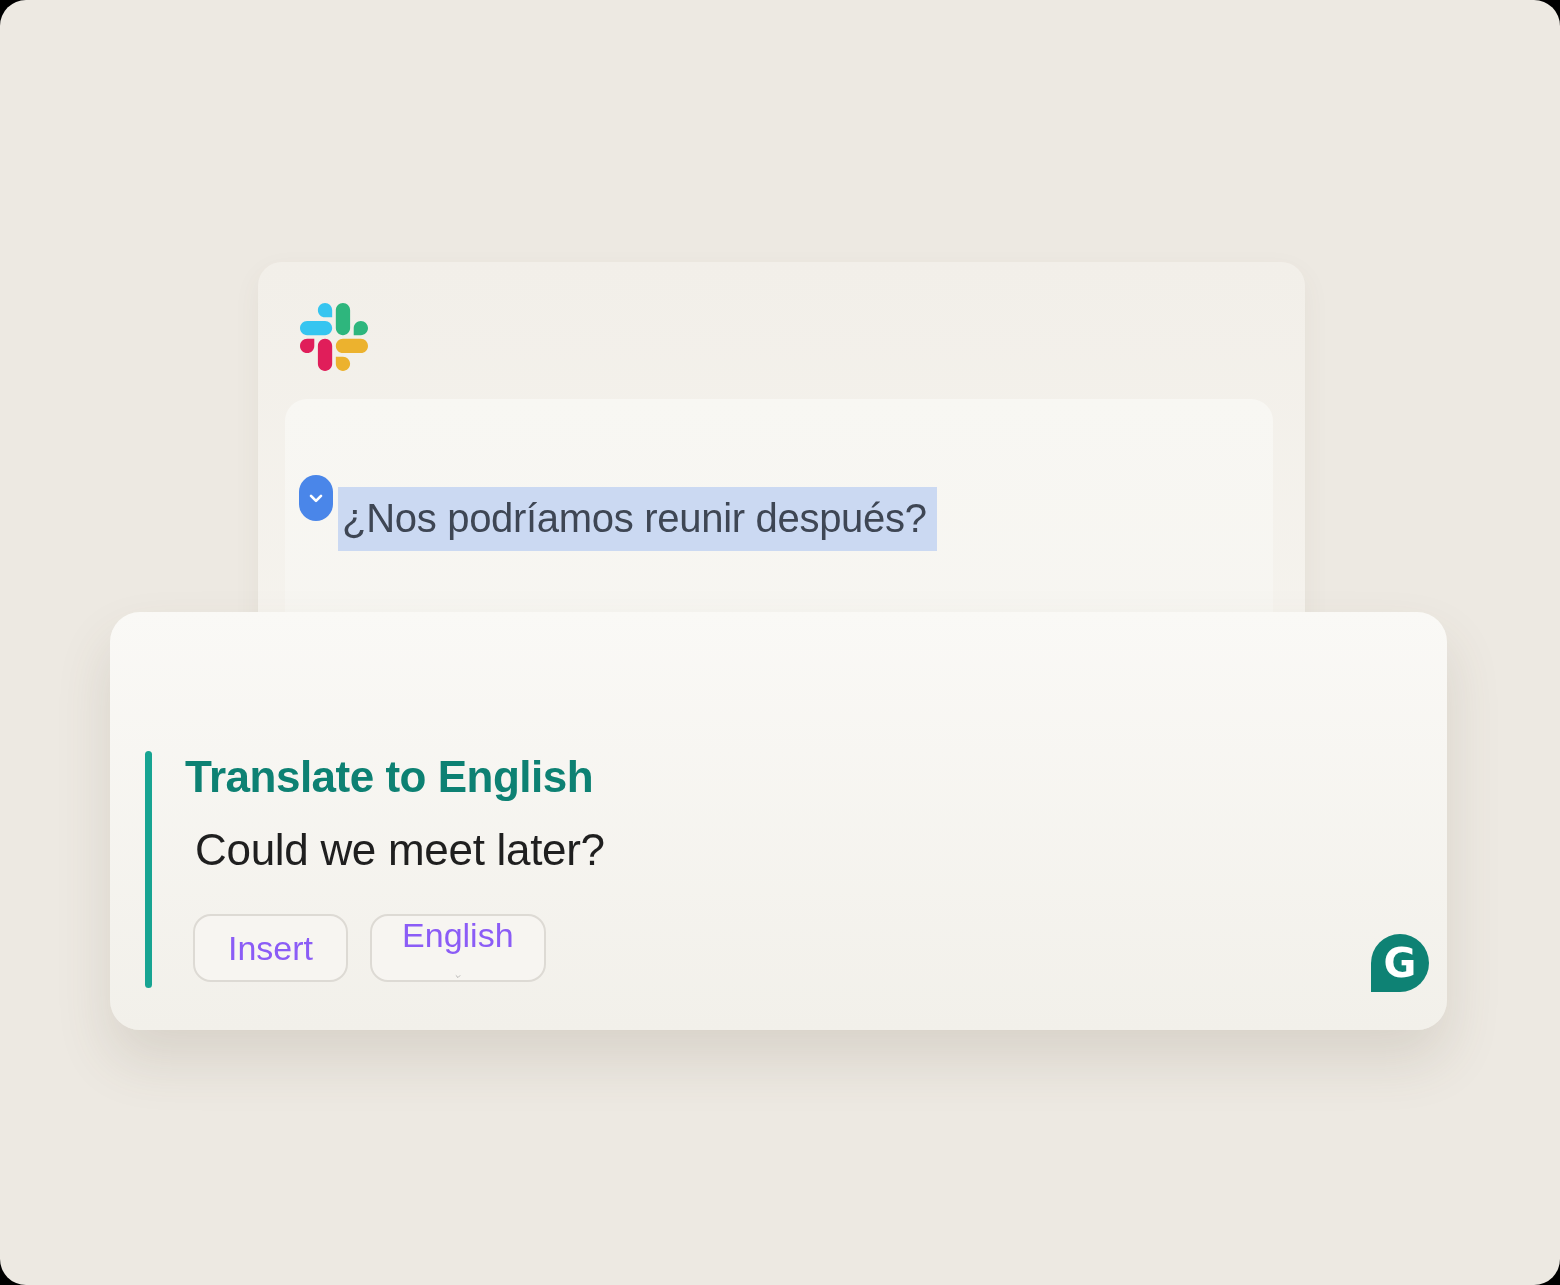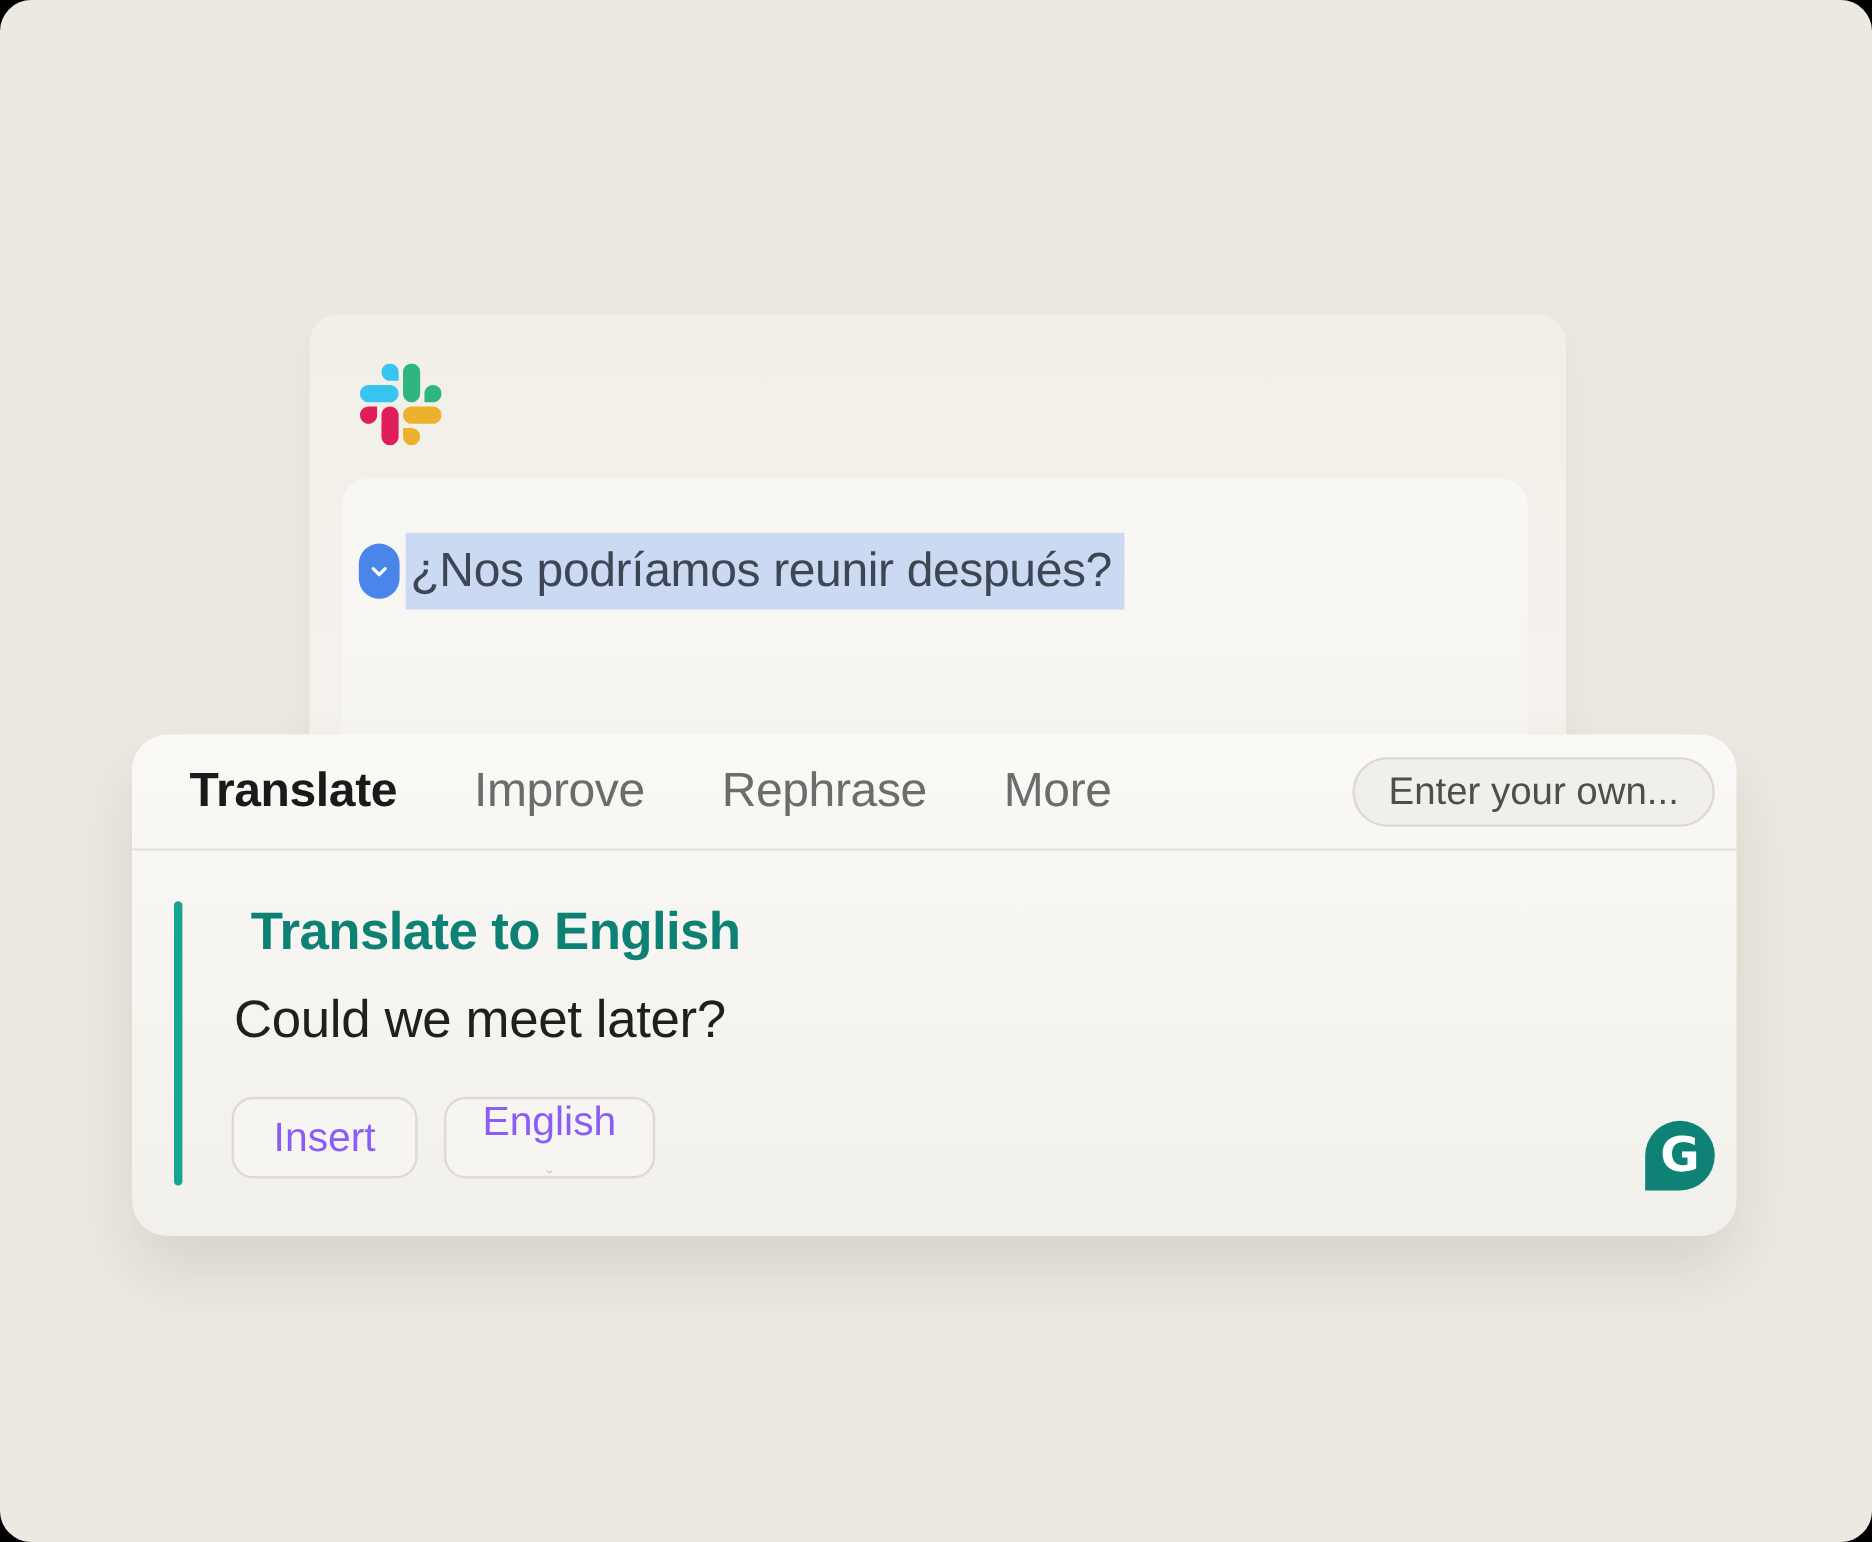--- a/index.html
+++ b/index.html
@@ -51,20 +51,21 @@
   }
   .expand-button svg { width: 20px; height: 20px; }
   .message-text {
     font-size: 40px;
     line-height: 40px;
     color: #3E4654;
     background: #CBD9F2;
     padding: 11px 10px 13px 4px;
     letter-spacing: -0.3px;
     white-space: nowrap;
+    margin-top: 43px;
   }
 
   
   .popup {
     position: absolute;
     left: 110px; top: 612px;
     width: 1337px; height: 418px;
     border-radius: 30px;
     background: linear-gradient(180deg, #FAF9F6 0%, #F2F0EA 100%);
     box-shadow: 0 30px 55px rgba(95, 80, 60, 0.14);
@@ -104,21 +105,21 @@
 
   .accent-bar {
     position: absolute;
     left: 35px; top: 139px;
     width: 7px; height: 237px;
     border-radius: 4px;
     background: #17A492;
   }
   .result-heading {
     position: absolute;
-    left: 99px; top: 140px;
+    left: 75px; top: 140px;
     font-size: 44px;
     font-weight: bold;
     color: #0D8173;
     letter-spacing: -0.5px;
     white-space: nowrap;
   }
   .result-text {
     position: absolute;
     left: 85px; top: 213px;
     font-size: 44px;
@@ -180,27 +181,20 @@
             <path d="M6 9.5l6 6 6-6" stroke="#FFFFFF" stroke-width="3.2" stroke-linecap="round" stroke-linejoin="round"></path>
           </svg>
         </div>
         <span class="message-text">¿Nos podríamos reunir después?</span>
       </div>
     </div>
   </div>
 
   <div class="popup">
 
-    <div class="tab-bar">
-      <span class="tab active">Translate</span>
-      <span class="tab">Improve</span>
-      <span class="tab">Rephrase</span>
-      <span class="tab">More</span>
-      <button class="custom-pill">Enter your own...</button>
-    </div>
 
     <div class="accent-bar"></div>
 
     <div class="result-heading">Translate to English</div>
     <div class="result-text">Could we meet later?</div>
 
     <div class="actions">
       <button class="btn">Insert</button>
       <button class="btn lang">
         <span>English</span>

